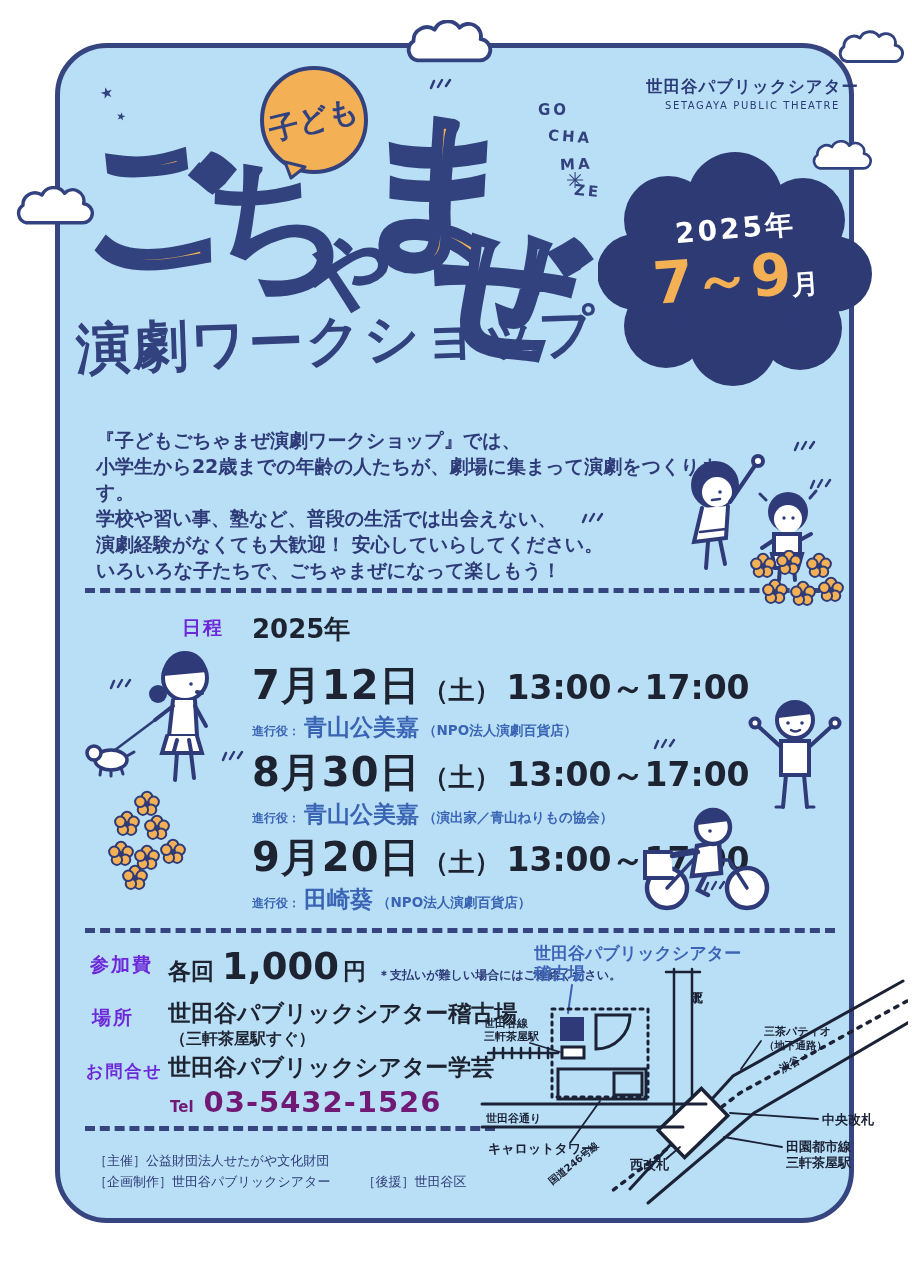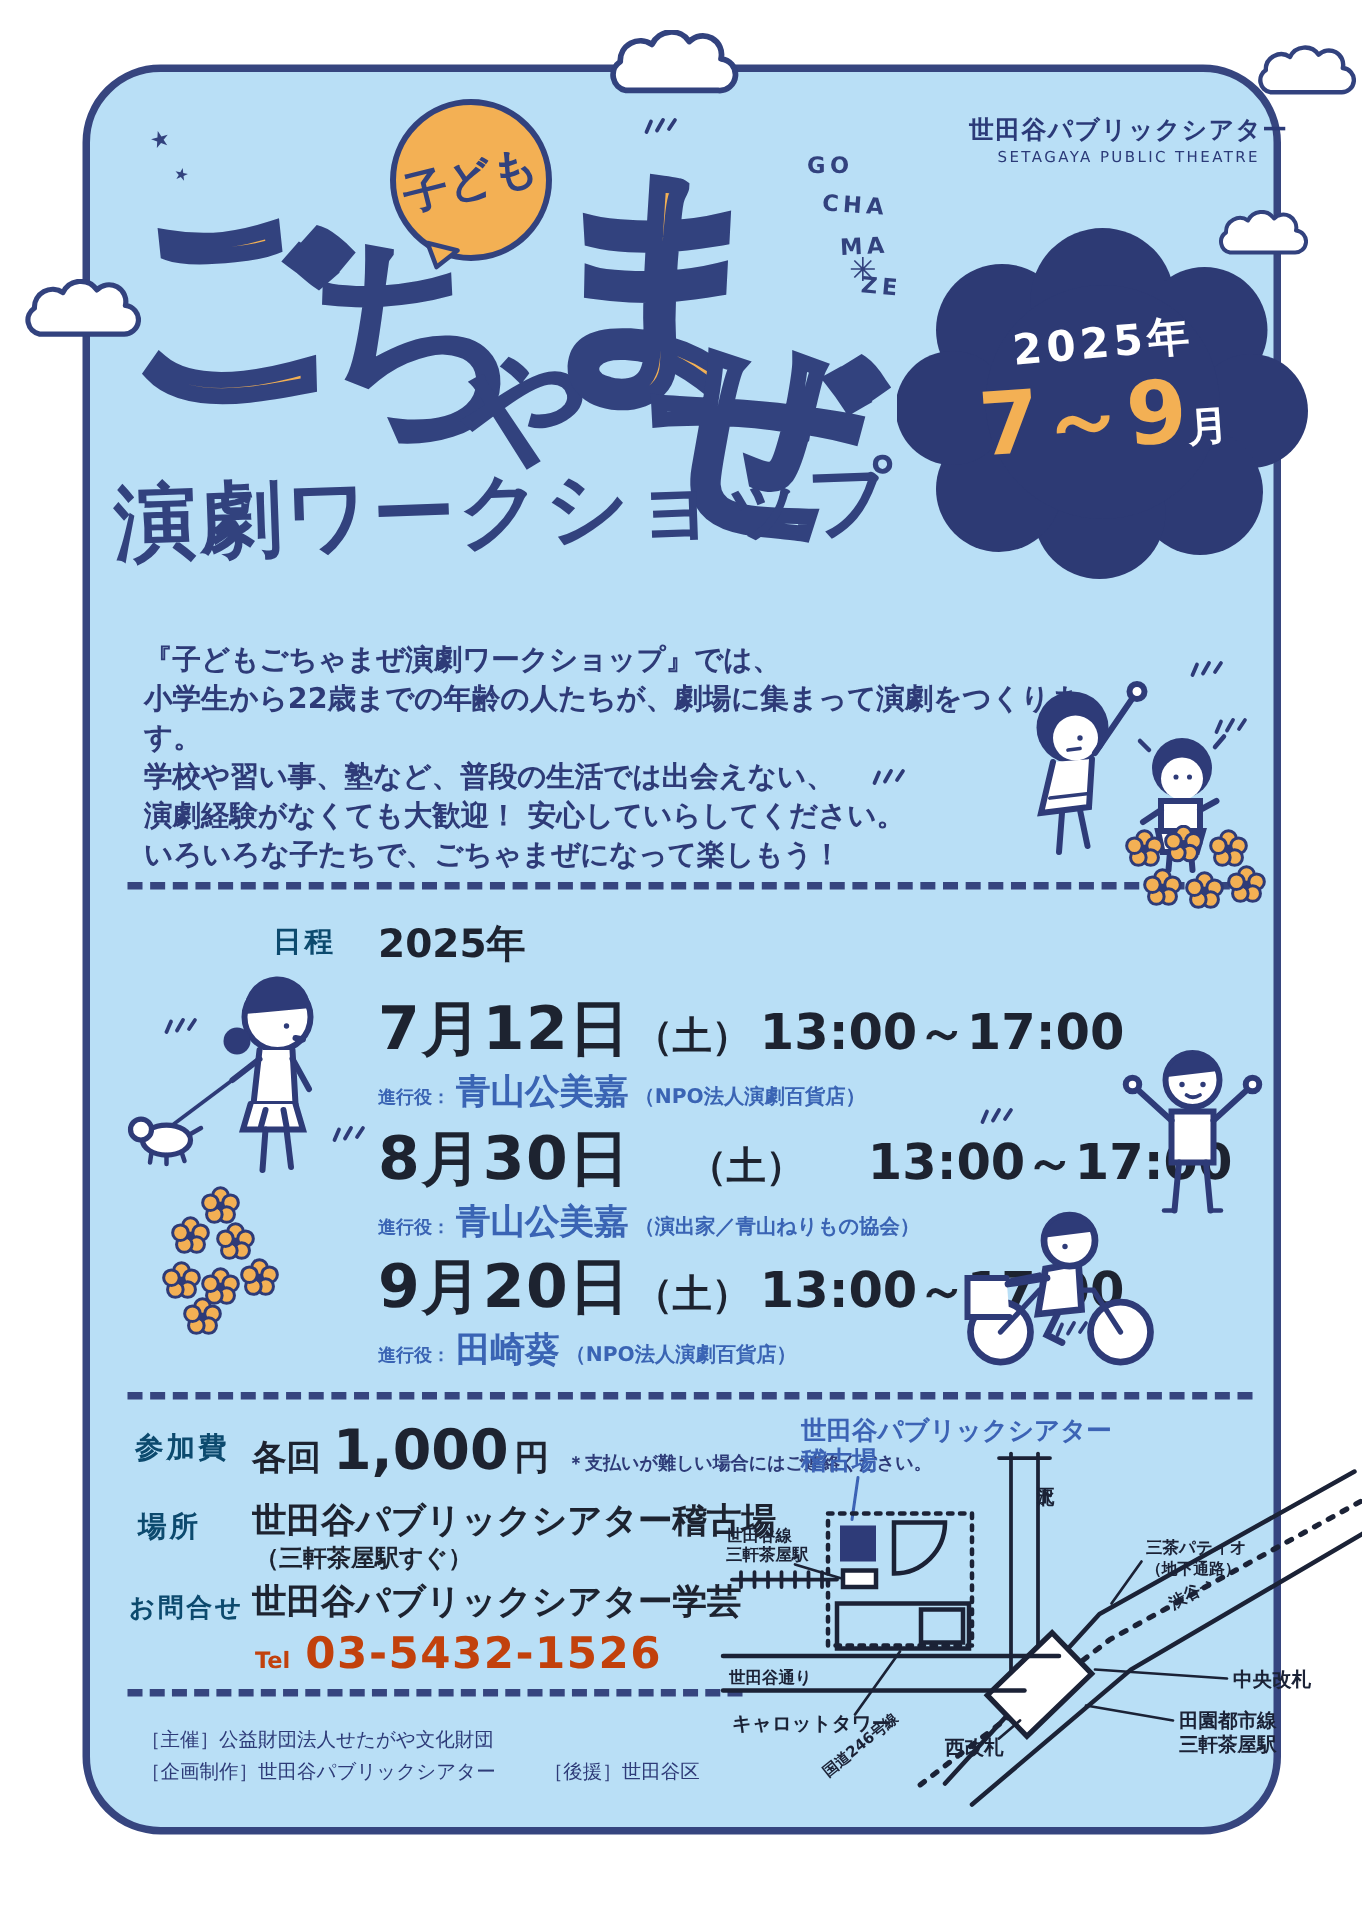--- a/index.html
+++ b/index.html
@@ -41,41 +41,41 @@
   .badge-months .num{font-size:58px;font-weight:bold;color:#f3b054;}
   .badge-months .suf{font-size:27px;font-weight:bold;color:#ffffff;}
   
   .intro{left:36px;top:379px;width:660px;color:#2e3b78;font-size:19px;font-weight:bold;line-height:26px;}
   
   .divider{border-top:5px dashed #36457f;height:0;}
   .div1{left:25px;top:540px;width:750px;}
   .div2{left:25px;top:880px;width:750px;}
   .div3{left:25px;top:1078px;width:410px;}
   
-  .hand-label{position:absolute;color:#0c4a6e;font-weight:bold;font-size:19px;letter-spacing:2px;white-space:nowrap;}
+  .hand-label{position:absolute;color:#6d28d9;font-weight:bold;font-size:19px;letter-spacing:2px;white-space:nowrap;}
   .sched-year{left:192px;top:564px;font-size:26px;font-weight:bold;color:#1d2330;}
   .date-row{left:192px;display:flex;align-items:baseline;color:#1d2330;white-space:nowrap;}
   .date-row .d-main{font-size:40px;font-weight:bold;letter-spacing:1px;}
   .date-row .d-day{font-size:26px;font-weight:bold;margin:0 6px 0 2px;}
   .date-row .d-time{font-size:33px;font-weight:bold;}
   .fac-row{left:192px;display:flex;align-items:baseline;color:#3a64b4;white-space:nowrap;}
   .fac-row .f-label{font-size:12px;font-weight:bold;}
   .fac-row .f-name{font-size:23px;font-weight:bold;margin:0 4px;}
   .fac-row .f-aff{font-size:13.5px;font-weight:bold;}
-  .s1d{top:610px;} .s1f{top:664px;} .s2d{top:697px;gap:36px;} .s2f{top:751px;} .s3d{top:782px;} .s3f{top:836px;}
+  .s1d{top:610px;} .s1f{top:664px;} .s2d{top:697px;} .s2f{top:751px;} .s3d{top:782px;} .s3f{top:836px;}
   
   .fee-row{left:108px;top:897px;display:flex;align-items:baseline;color:#1d2330;white-space:nowrap;}
   .fee-row .prefix{font-size:23px;font-weight:bold;margin-right:8px;}
   .fee-row .amount{font-size:37px;font-weight:bold;}
   .fee-row .unit{font-size:23px;font-weight:bold;margin-left:4px;}
   .fee-row .note{font-size:12px;font-weight:bold;color:#2e3b78;margin-left:12px;}
   .place-name{left:108px;top:950px;font-size:23px;font-weight:bold;color:#1d2330;white-space:nowrap;}
   .place-note{left:110px;top:981px;font-size:16px;font-weight:bold;color:#1d2330;}
   .contact-name{left:108px;top:1004px;font-size:23px;font-weight:bold;color:#1d2330;white-space:nowrap;}
-  .tel-row{left:110px;top:1037px;display:flex;align-items:baseline;color:#c2410c;}
+  .tel-row{left:110px;top:1037px;display:flex;align-items:baseline;color:#701a75;}
   .tel-row .tl{font-size:15px;font-weight:bold;margin-right:10px;}
   .tel-row .tn{font-size:29px;font-weight:bold;letter-spacing:1px;}
   
   .credits{left:34px;top:1102px;color:#2e3b78;font-size:13px;line-height:21px;white-space:nowrap;}
   .credits .sp{margin-right:28px;}
   
   .map{left:418px;top:893px;width:430px;height:278px;}
 </style>
 </head>
 <body>

